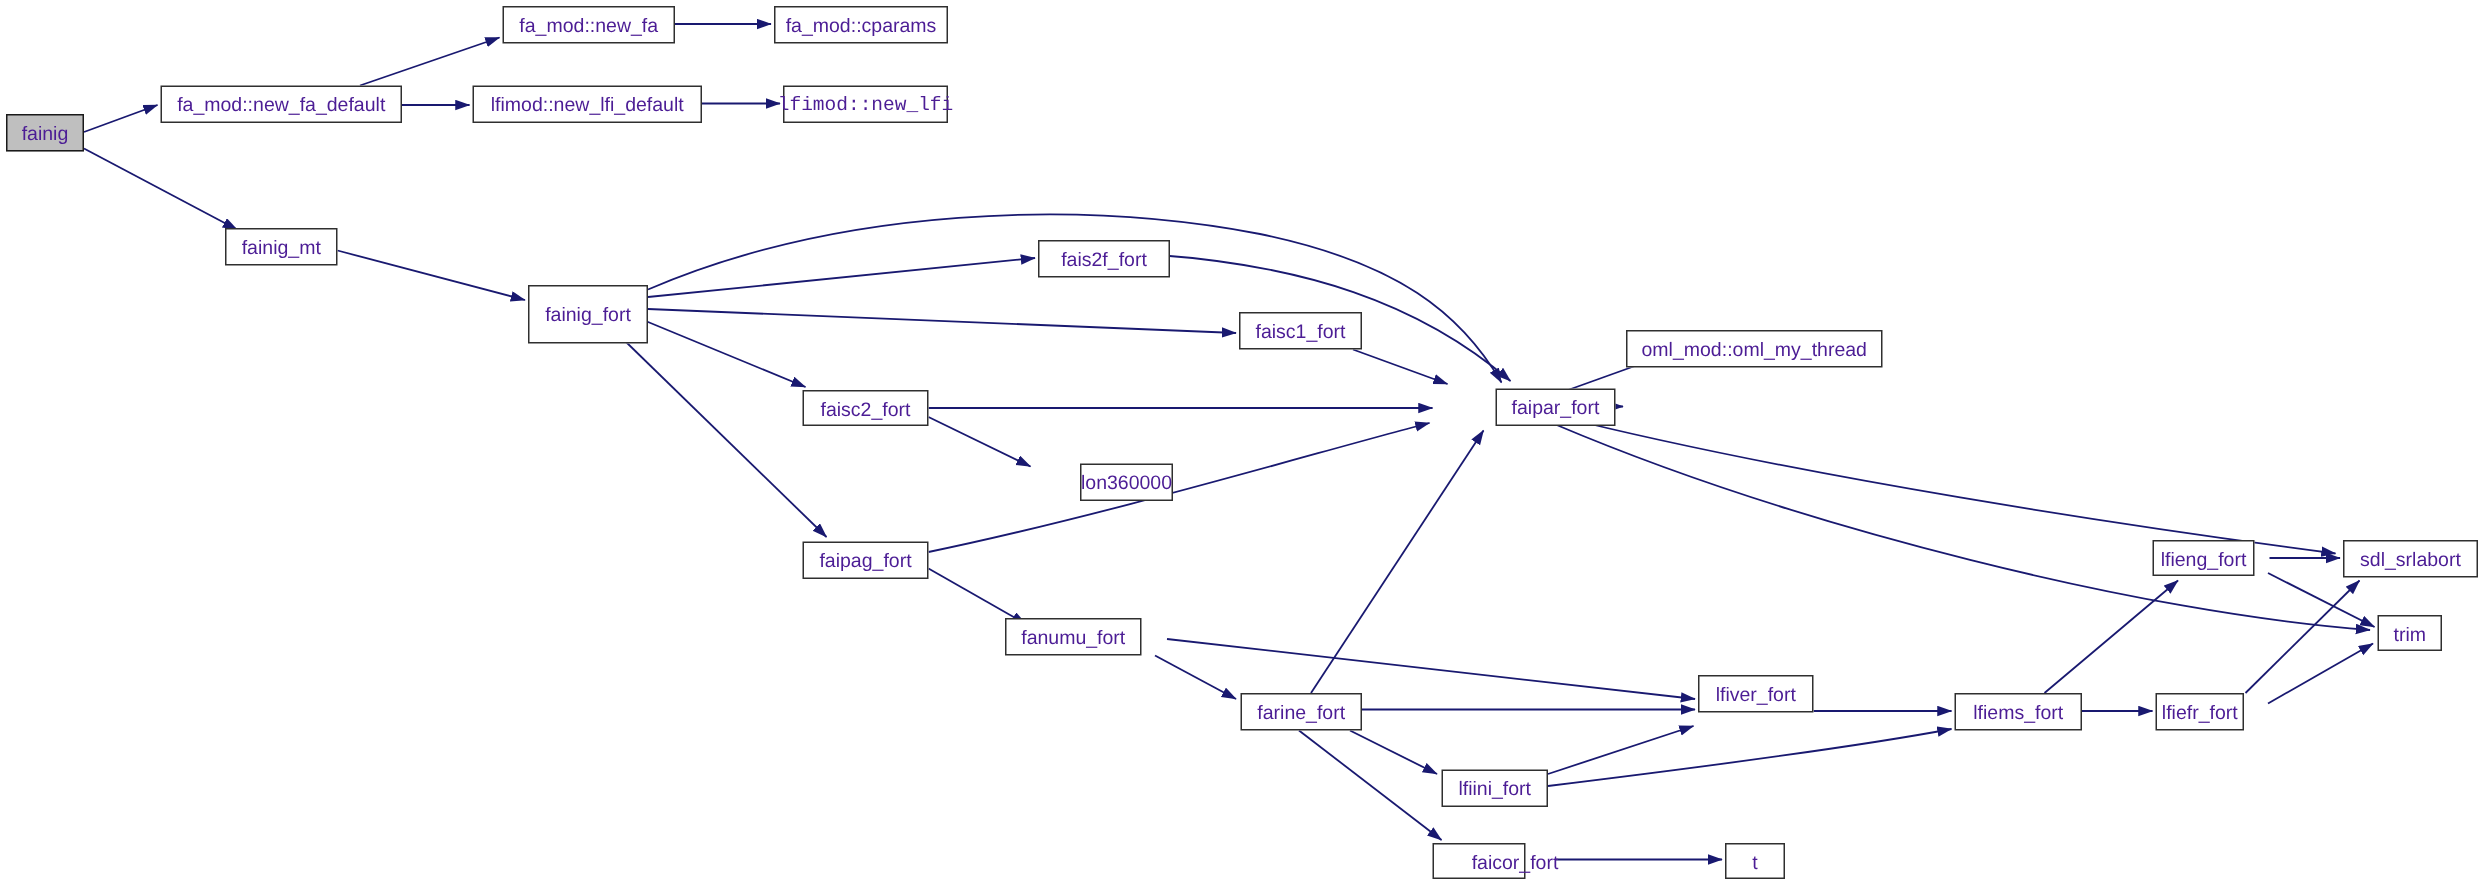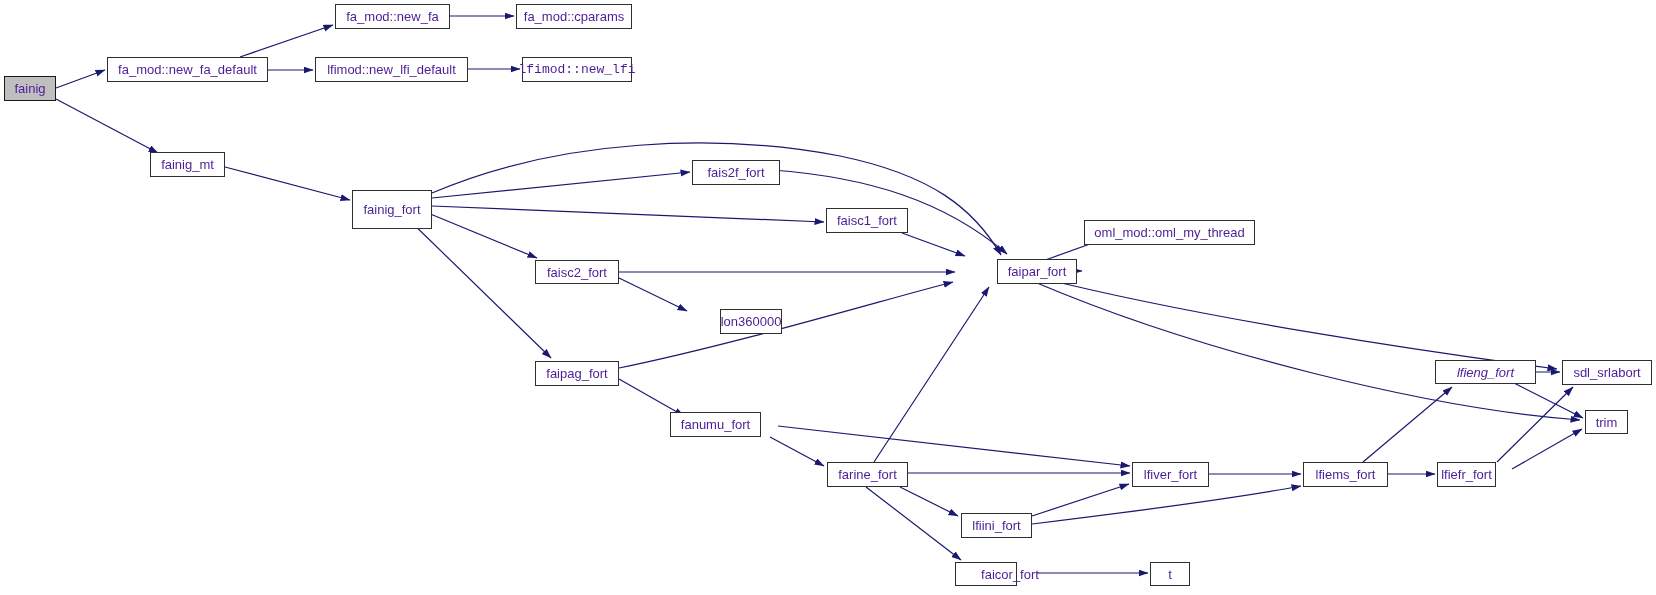--- a/index.html
+++ b/index.html
@@ -119,23 +119,23 @@
   <div class="node" style="left:352px; top:190px; width:80px;  height:39px;">fainig_fort</div>
   <div class="node" style="left:692px; top:160px; width:88px;  height:25px;">fais2f_fort</div>
   <div class="node" style="left:826px; top:208px; width:82px;  height:25px;">faisc1_fort</div>
   <div class="node" style="left:957px; top:259px; width:80px;  height:25px;margin-left:40px;">faipar_fort</div>
   <div class="node" style="left:1084px;top:208px; width:171px; height:25px;margin-top:12px;">oml_mod::oml_my_thread</div>
   <div class="node" style="left:535px; top:260px; width:84px;  height:24px;">faisc2_fort</div>
   <div class="node" style="left:720px; top:309px; width:62px;  height:25px;">lon360000</div>
   <div class="node" style="left:535px; top:361px; width:84px;  height:25px;">faipag_fort</div>
   <div class="node" style="left:670px; top:412px; width:91px;  height:25px;">fanumu_fort</div>
   <div class="node" style="left:827px; top:462px; width:81px;  height:25px;">farine_fort</div>
-  <div class="node" style="left:1132px;top:462px; width:77px;  height:25px;">lfiver_fort</div>
+  <div class="node" style="left:1132px;top:450px; width:77px;  height:25px;">lfiver_fort</div>
   <div class="node" style="left:961px; top:513px; width:71px;  height:25px;">lfiini_fort</div>
   <div class="node" style="left:955px; top:562px; width:62px;  height:24px;padding-left:48px;">faicor_fort</div>
   <div class="node" style="left:1150px;top:562px; width:40px;  height:24px;">t</div>
   <div class="node" style="left:1303px;top:462px; width:85px;  height:25px;">lfiems_fort</div>
   <div class="node" style="left:1437px;top:462px; width:59px;  height:25px;">lfiefr_fort</div>
-  <div class="node" style="left:1435px;top:360px; width:101px;  height:24px;font-style:italic;">lfieng_fort</div>
+  <div class="node" style="left:1435px;top:360px; width:68px;  height:24px;">lfieng_fort</div>
   <div class="node" style="left:1562px;top:360px; width:90px;  height:25px;">sdl_srlabort</div>
   <div class="node" style="left:1585px;top:410px; width:43px;  height:24px;">trim</div>
 
 </div>
 
 </body></html>

